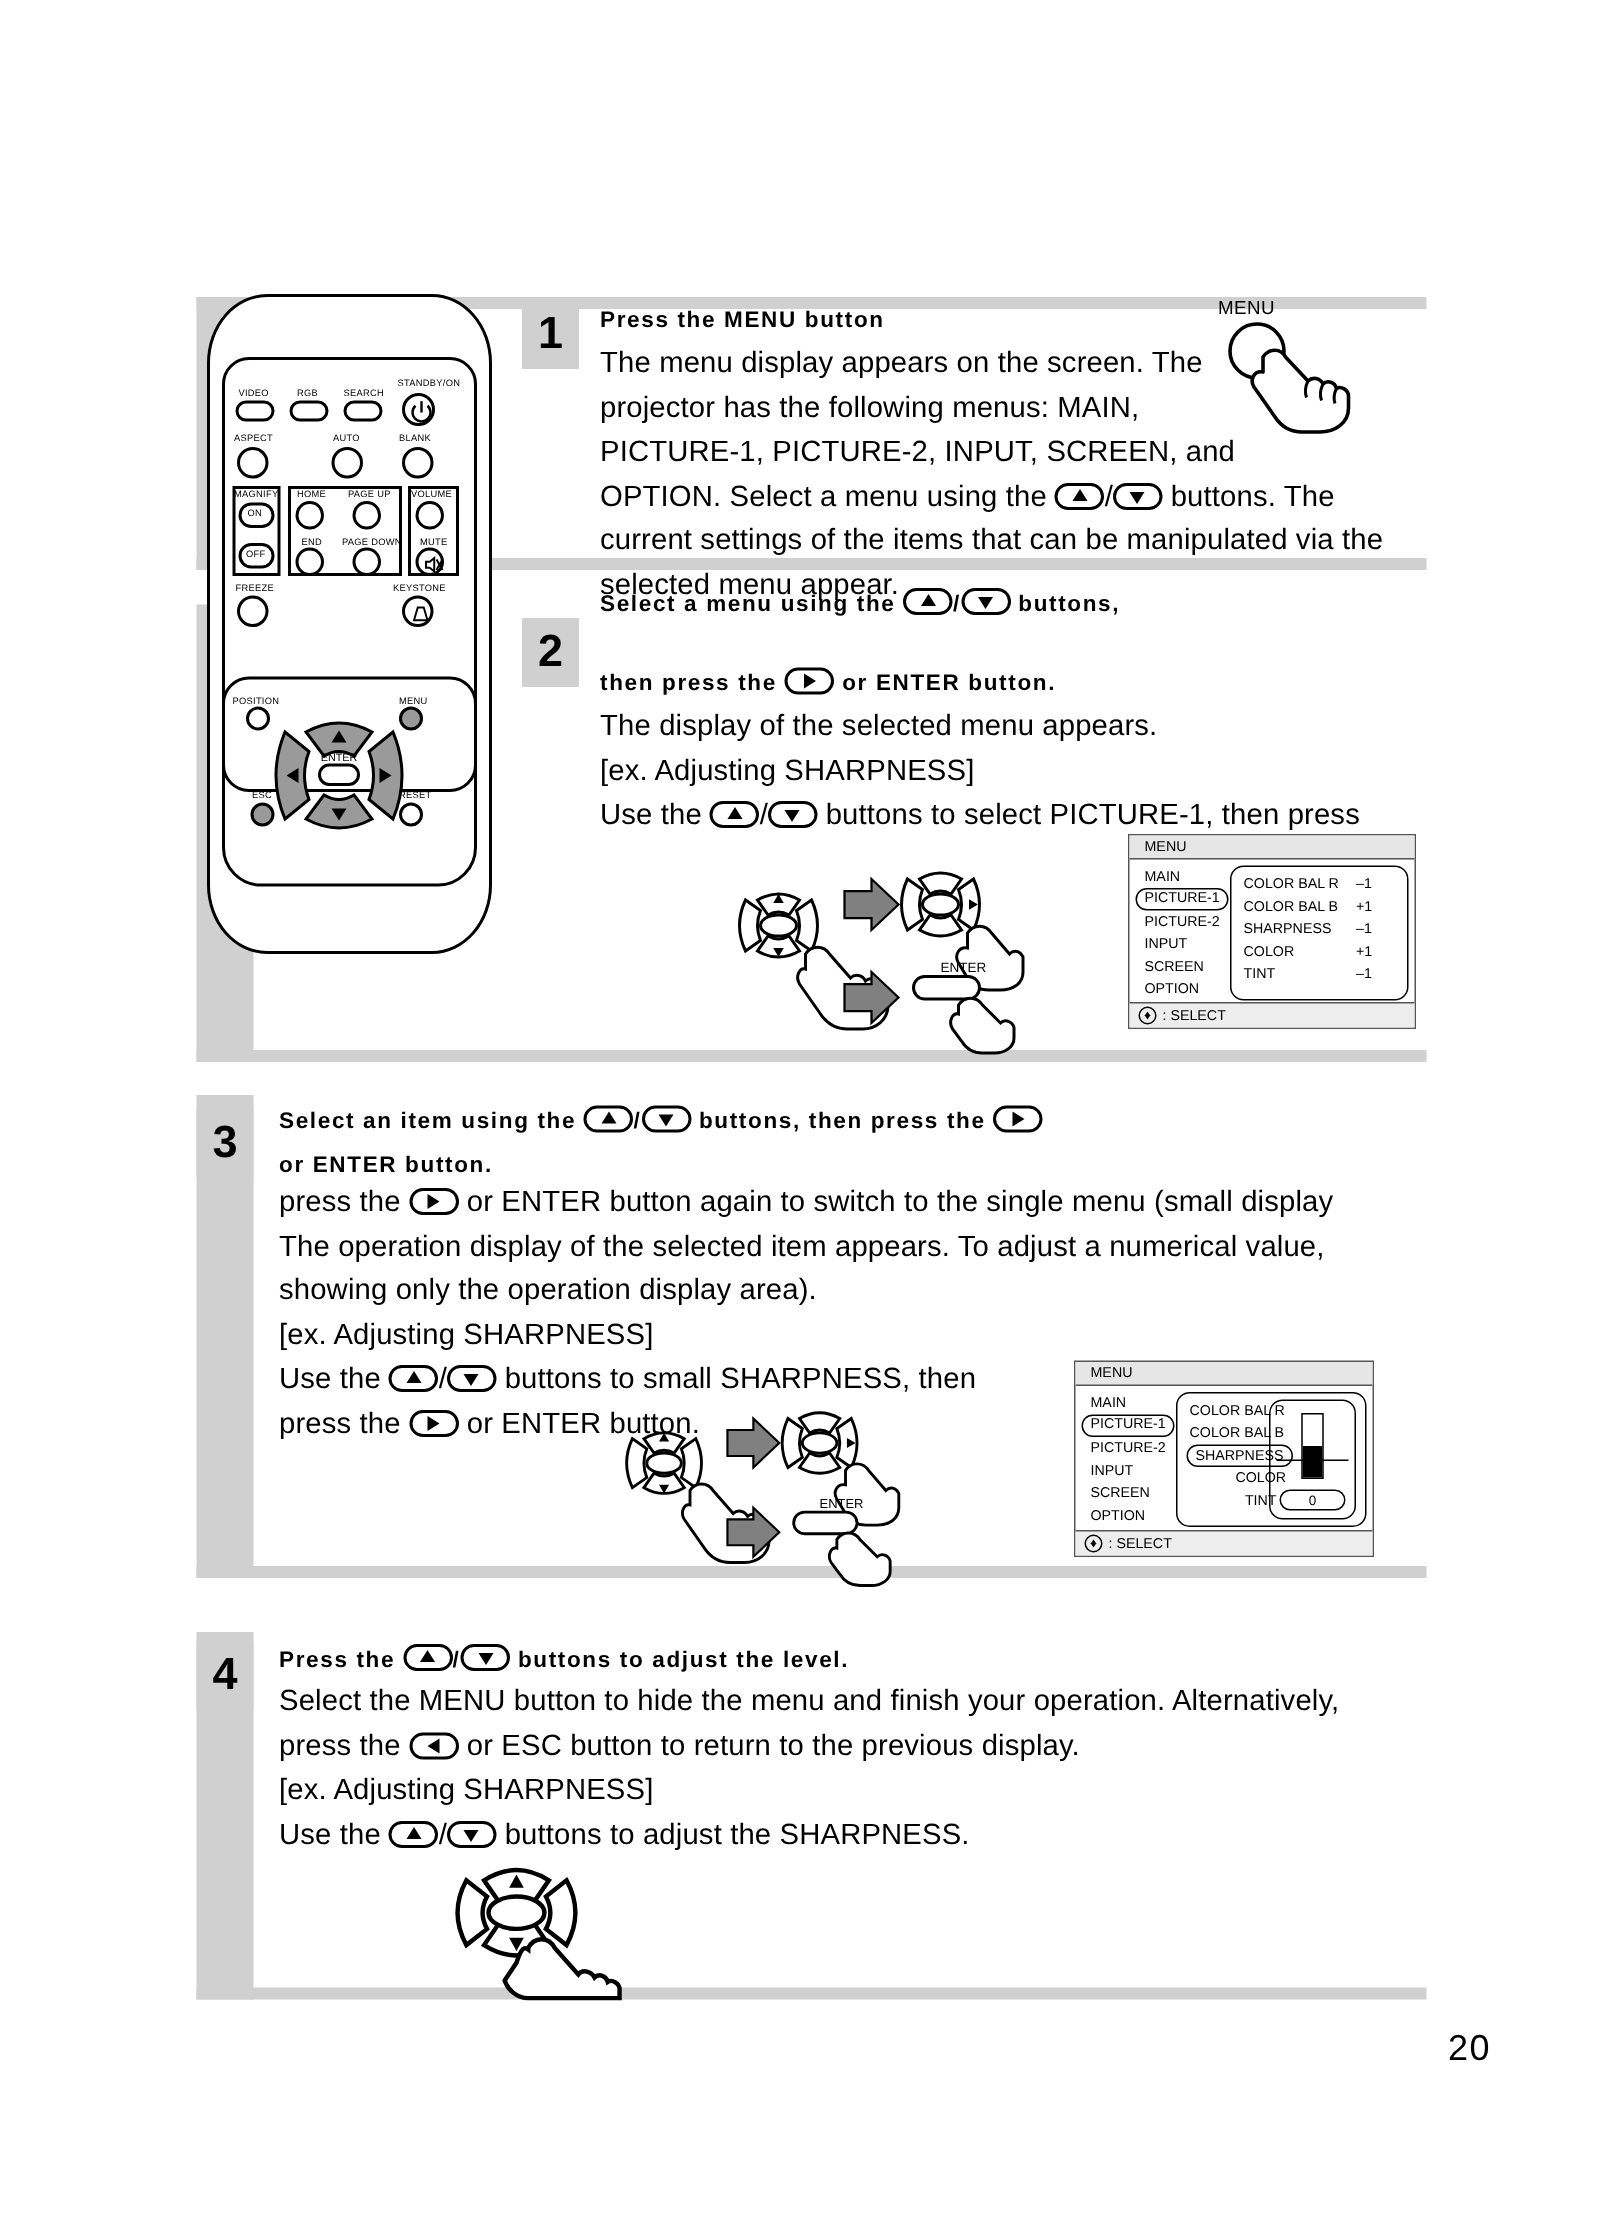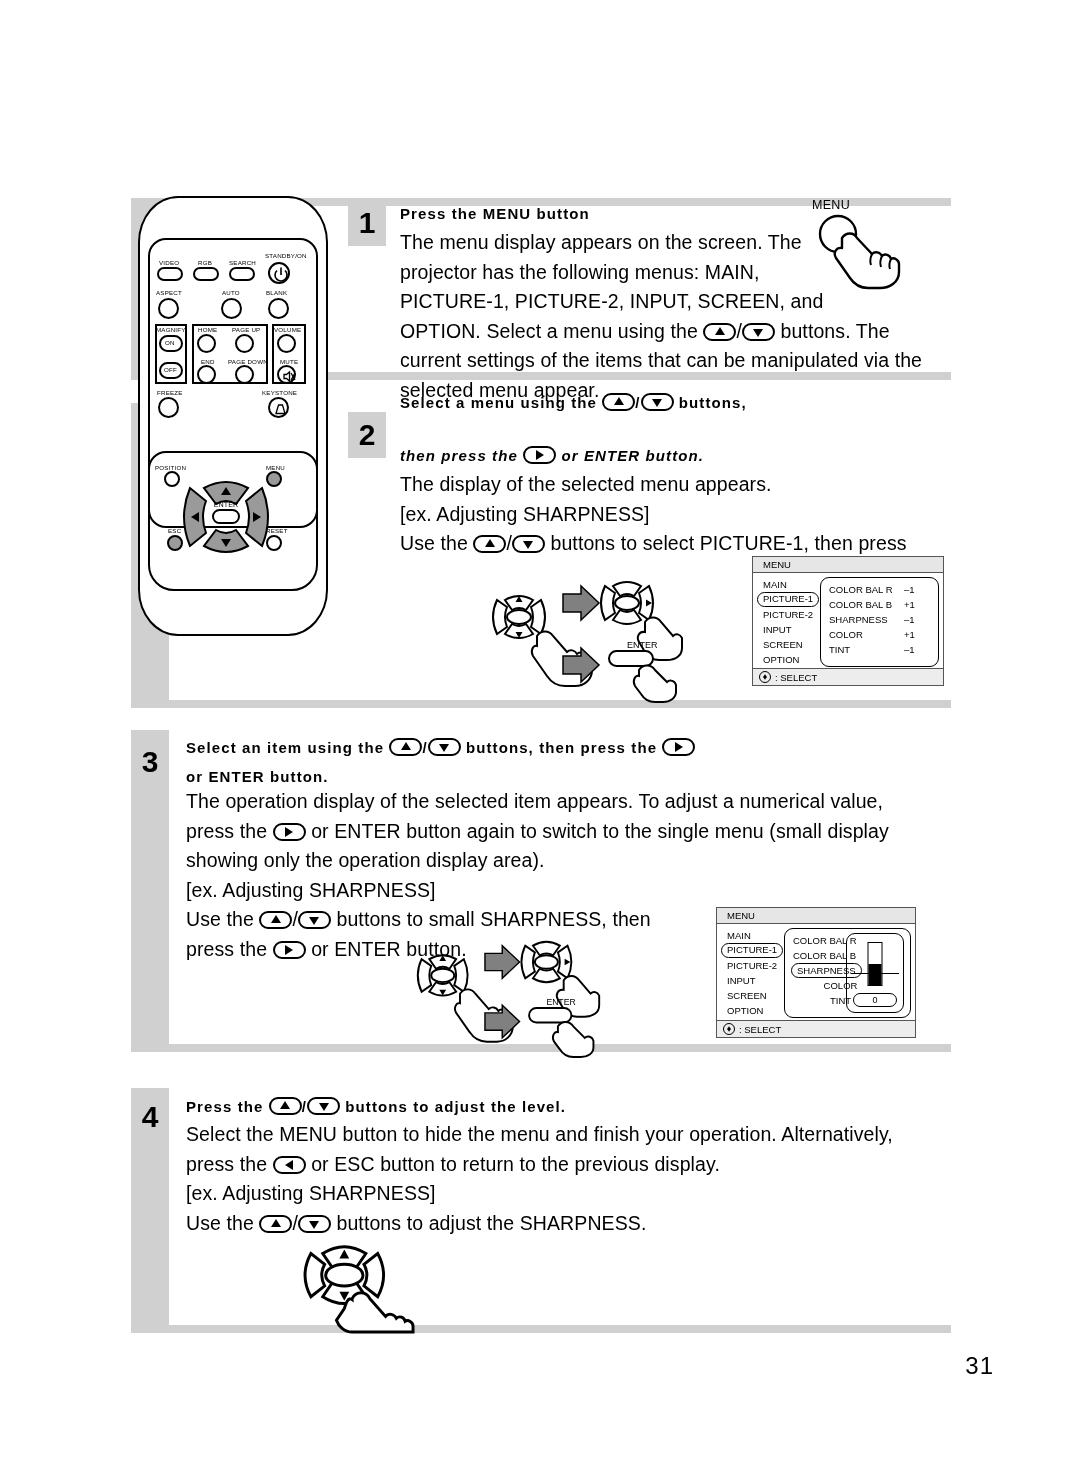--- a/index.html
+++ b/index.html
@@ -293,21 +293,21 @@
       <path d="M70 44 C68 48 68 52 69 55" fill="none" stroke="#000" stroke-width="2"></path>
       <path d="M79 47 C77 51 77 54 78 57" fill="none" stroke="#000" stroke-width="2"></path>
     </svg>
   </div>
 
   <div class="step-num" style="left:348px; top:412px;">2</div>
 
   <div class="h-bold" style="left:400px; top:388px;">
     <span>Select a menu using the </span><span class="pill up"><i></i></span>/<span class="pill dn"><i></i></span><span> buttons,</span>
   </div>
-  <div class="h-bold" style="left:400px; top:441px;font-style:italic;">
+  <div class="h-bold" style="left:400px; top:441px;">
     <span>then press the </span><span class="pill rt"><i></i></span><span> or ENTER button.</span>
   </div>
 
   <div class="body-t" style="left:400px; top:470px; width:545px;">
     <div class="nw">The display of the selected menu appears.</div>
     <div class="nw">[ex. Adjusting SHARPNESS]</div>
     <div class="nw">
       <span>Use the </span><span class="pill up"><i></i></span>/<span class="pill dn"><i></i></span><span> buttons to select PICTURE-1, then press</span>
     </div>
   </div>
@@ -393,24 +393,24 @@
   </div>
 
   <div class="step-num" style="left:131px; top:739px;">3</div>
 
   <div class="h-bold" style="left:186px; top:733px;">
     <span>Select an item using the </span><span class="pill up"><i></i></span>/<span class="pill dn"><i></i></span><span> buttons, then press the </span><span class="pill rt"><i></i></span>
   </div>
   <div class="h-bold" style="left:186px; top:762px;">or ENTER button.</div>
 
   <div class="body-t" style="left:186px; top:787px; width:760px;">
+    <div class="nw">
+      <span>press the </span><span class="pill rt"><i></i></span><span> or ENTER button again to switch to the single menu (small display</span>
+    </div>
     <div class="nw">The operation display of the selected item appears. To adjust a numerical value,</div>
-    <div class="nw">
-      <span>press the </span><span class="pill rt"><i></i></span><span> or ENTER button again to switch to the single menu (small display</span>
-    </div>
     <div class="nw">showing only the operation display area).</div>
     <div class="nw">[ex. Adjusting SHARPNESS]</div>
     <div class="nw">
       <span>Use the </span><span class="pill up"><i></i></span>/<span class="pill dn"><i></i></span><span> buttons to small SHARPNESS, then</span>
     </div>
     <div class="nw">
       <span>press the </span><span class="pill rt"><i></i></span><span> or ENTER button.</span>
     </div>
   </div>
 
@@ -522,14 +522,14 @@
       <path d="M82 26 Q94 48 82 70 L68 59 Q74 48 68 37 Z" fill="#fff" stroke="#000" stroke-width="3"></path>
       <ellipse cx="48" cy="48" rx="19" ry="11" fill="#fff" stroke="#000" stroke-width="3"></ellipse>
       <polygon points="48,22 43,31 53,31" fill="#000"></polygon>
       <polygon points="48,74 43,65 53,65" fill="#000"></polygon>
       <path d="M56 72 C60 64 70 64 74 72 L90 90 C93 86 99 88 101 92 C104 89 109 91 110 95
                C113 93 118 96 118 100 L118 106 L56 106 C48 106 42 100 40 94
                L48 82 C50 76 52 70 56 73 Z" fill="#fff" stroke="#000" stroke-width="3"></path>
     </svg>
   </div>
 
-  <div class="pageno">31</div>
+  <div class="pageno">20</div>
 </div>
 
 </body></html>

